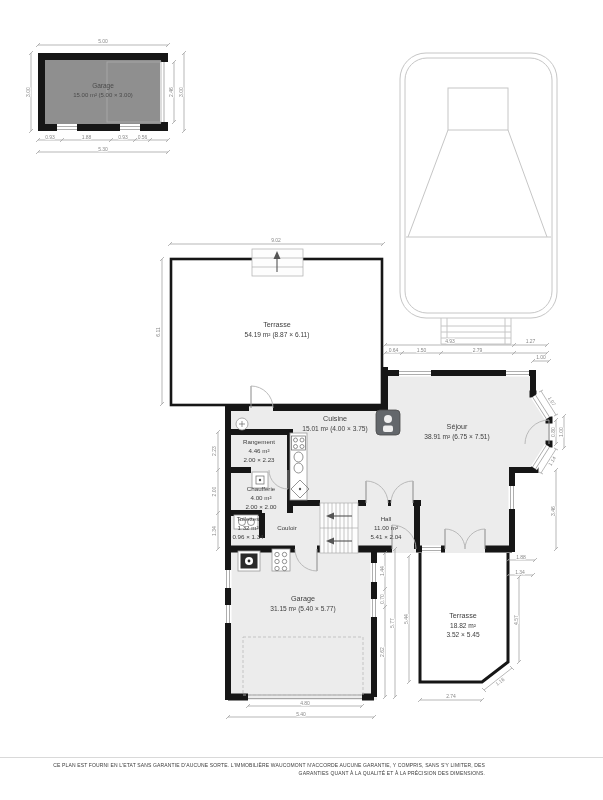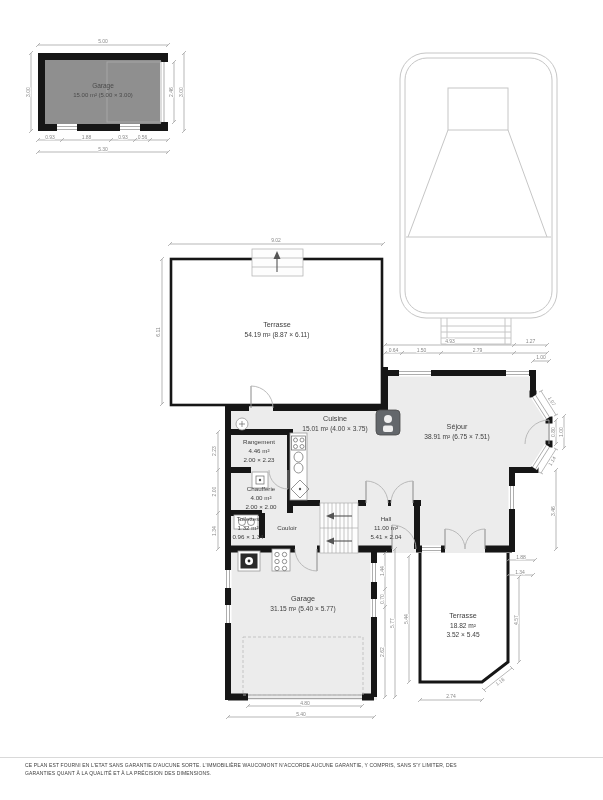--- a/index.html
+++ b/index.html
@@ -1,17 +1,17 @@
 <!DOCTYPE html>
 <html><head>
 <meta charset="utf-8">
 <style>
   html,body{margin:0;padding:0;background:#fff;}
   .page{position:relative;width:603px;height:800px;background:#ffffff;overflow:hidden;
-        font-family:"Liberation Sans", sans-serif;}
+        font-family:"Liberation Sans", sans-serif;text-align:right;}
   svg{position:absolute;left:0;top:0;}
   svg text{font-family:"Liberation Sans", sans-serif;}
   .wall{stroke:#161616;fill:none;}
   .w6{stroke-width:6;} .w7{stroke-width:7;} .w3{stroke-width:3;}
   .twall{stroke:#161616;stroke-width:2.6;fill:none;}
   .intfill{fill:#ececec;stroke:none;}
   .whitefill{fill:#ffffff;stroke:none;}
   .dim{stroke:#9a9a9a;stroke-width:0.7;fill:none;}
   .dimt{fill:#8a8a8a;font-size:5px;text-anchor:middle;stroke:#fff;stroke-width:1.6px;paint-order:stroke;}
   .rname{fill:#3d3d3d;font-size:7.2px;text-anchor:middle;}

